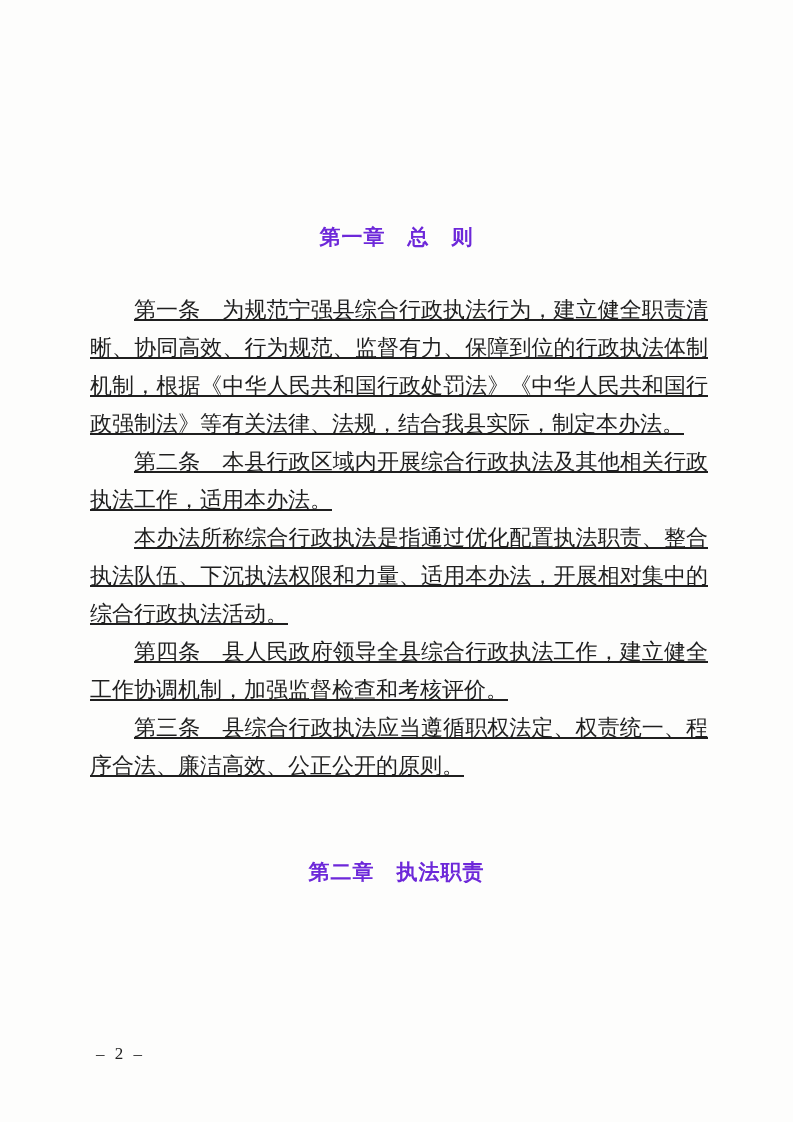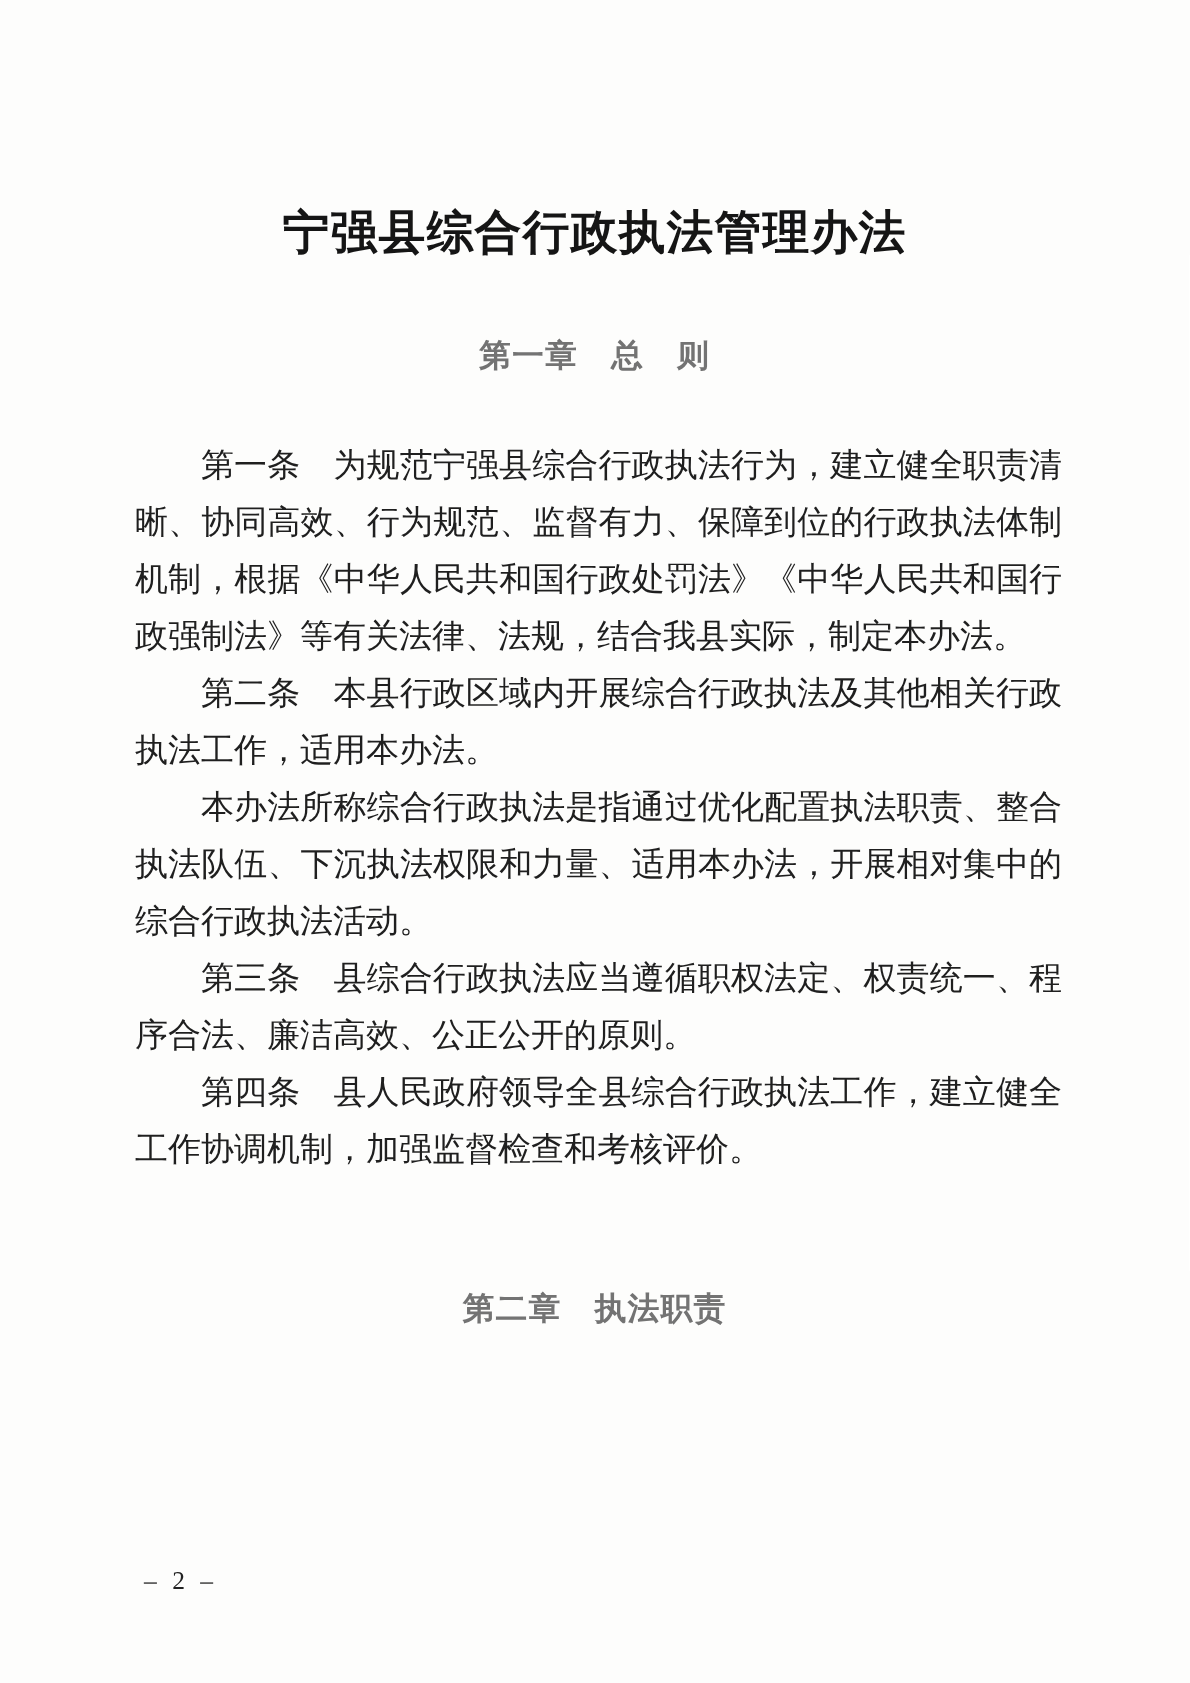--- a/index.html
+++ b/index.html
@@ -33,66 +33,66 @@
   .chapter-heading {
     position: absolute;
     left: 0;
     right: 0;
     margin: 0;
     text-align: center;
     font-family: "Liberation Sans", sans-serif;
     font-weight: 700;
     font-size: 21px;
     letter-spacing: 1px;
-    color: #737373;
+    color: #6d28d9;
   }
   .chapter-heading.ch1 { top: 223px; }
   .chapter-heading.ch2 { top: 858px; }
   .body-block {
     position: absolute;
     left: 90px;
     width: 618px;
     font-size: 22px;
     line-height: 38px;
     text-align: justify;
     text-align-last: left;
     color: #1f1f1f;
   }
   .body-block.b1 { top: 291px; }
   .body-block.b2 { top: 896px; }
   .body-block p {
     margin: 0;
     padding: 0;
     text-indent: 2em;
+    text-decoration: underline;
   }
   .page-number {
     position: absolute;
     left: 96px;
     top: 1044px;
     font-size: 17px;
     letter-spacing: 3px;
     color: #222222;
     font-family: "Liberation Serif", serif;
   }
 </style>
 </head>
 <body>
 
 <div class="page">
 
-  <h1 class="doc-title">宁强县综合行政执法管理办法</h1>
 
   <h2 class="chapter-heading ch1">第一章　总　则</h2>
 
   <div class="body-block b1">
     <p>第一条　为规范宁强县综合行政执法行为，建立健全职责清晰、协同高效、行为规范、监督有力、保障到位的行政执法体制机制，根据《中华人民共和国行政处罚法》《中华人民共和国行政强制法》等有关法律、法规，结合我县实际，制定本办法。</p>
     <p>第二条　本县行政区域内开展综合行政执法及其他相关行政执法工作，适用本办法。</p>
     <p>本办法所称综合行政执法是指通过优化配置执法职责、整合执法队伍、下沉执法权限和力量、适用本办法，开展相对集中的综合行政执法活动。</p>
+    <p>第四条　县人民政府领导全县综合行政执法工作，建立健全工作协调机制，加强监督检查和考核评价。</p>
     <p>第三条　县综合行政执法应当遵循职权法定、权责统一、程序合法、廉洁高效、公正公开的原则。</p>
-    <p>第四条　县人民政府领导全县综合行政执法工作，建立健全工作协调机制，加强监督检查和考核评价。</p>
   </div>
 
   <h2 class="chapter-heading ch2">第二章　执法职责</h2>
 
 
   <div class="page-number">– 2 –</div>
 
 </div>
 
 </body></html>

